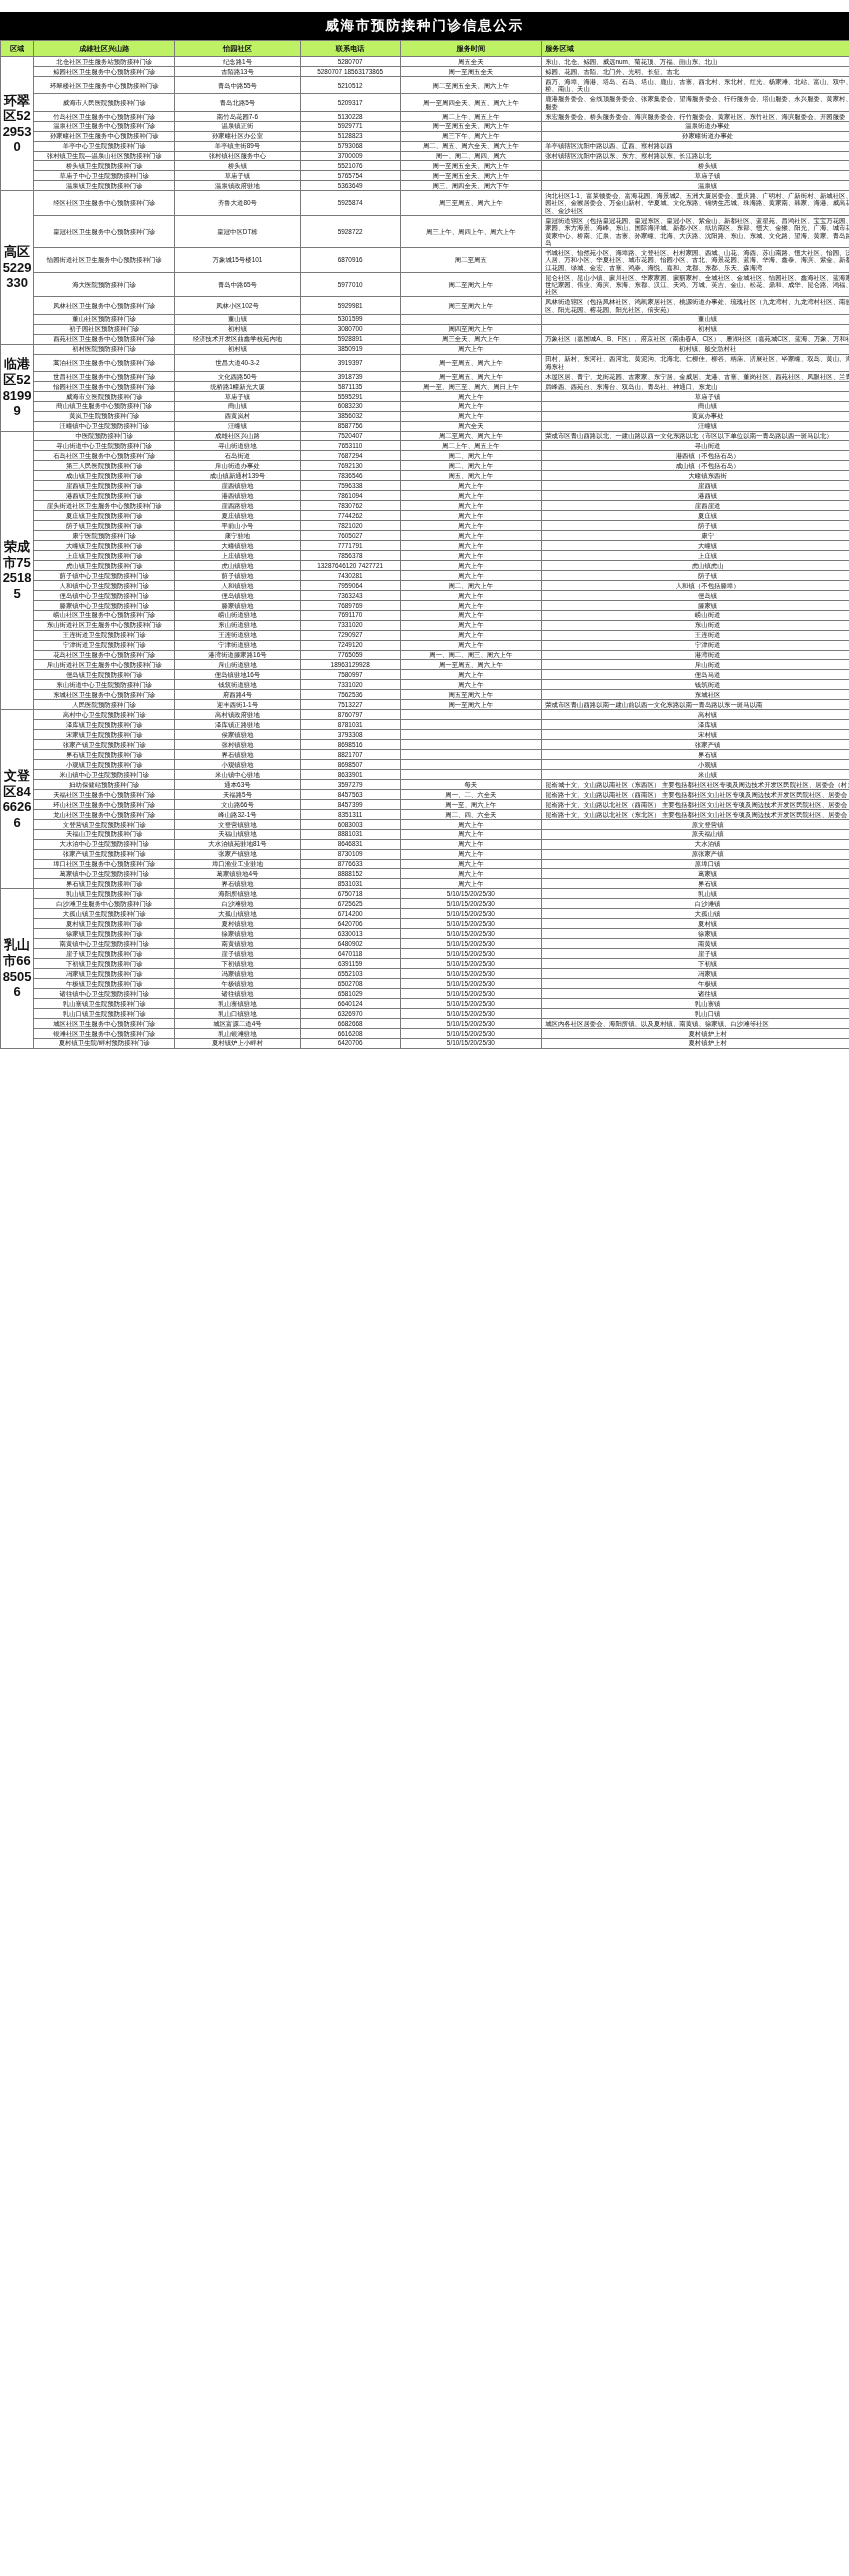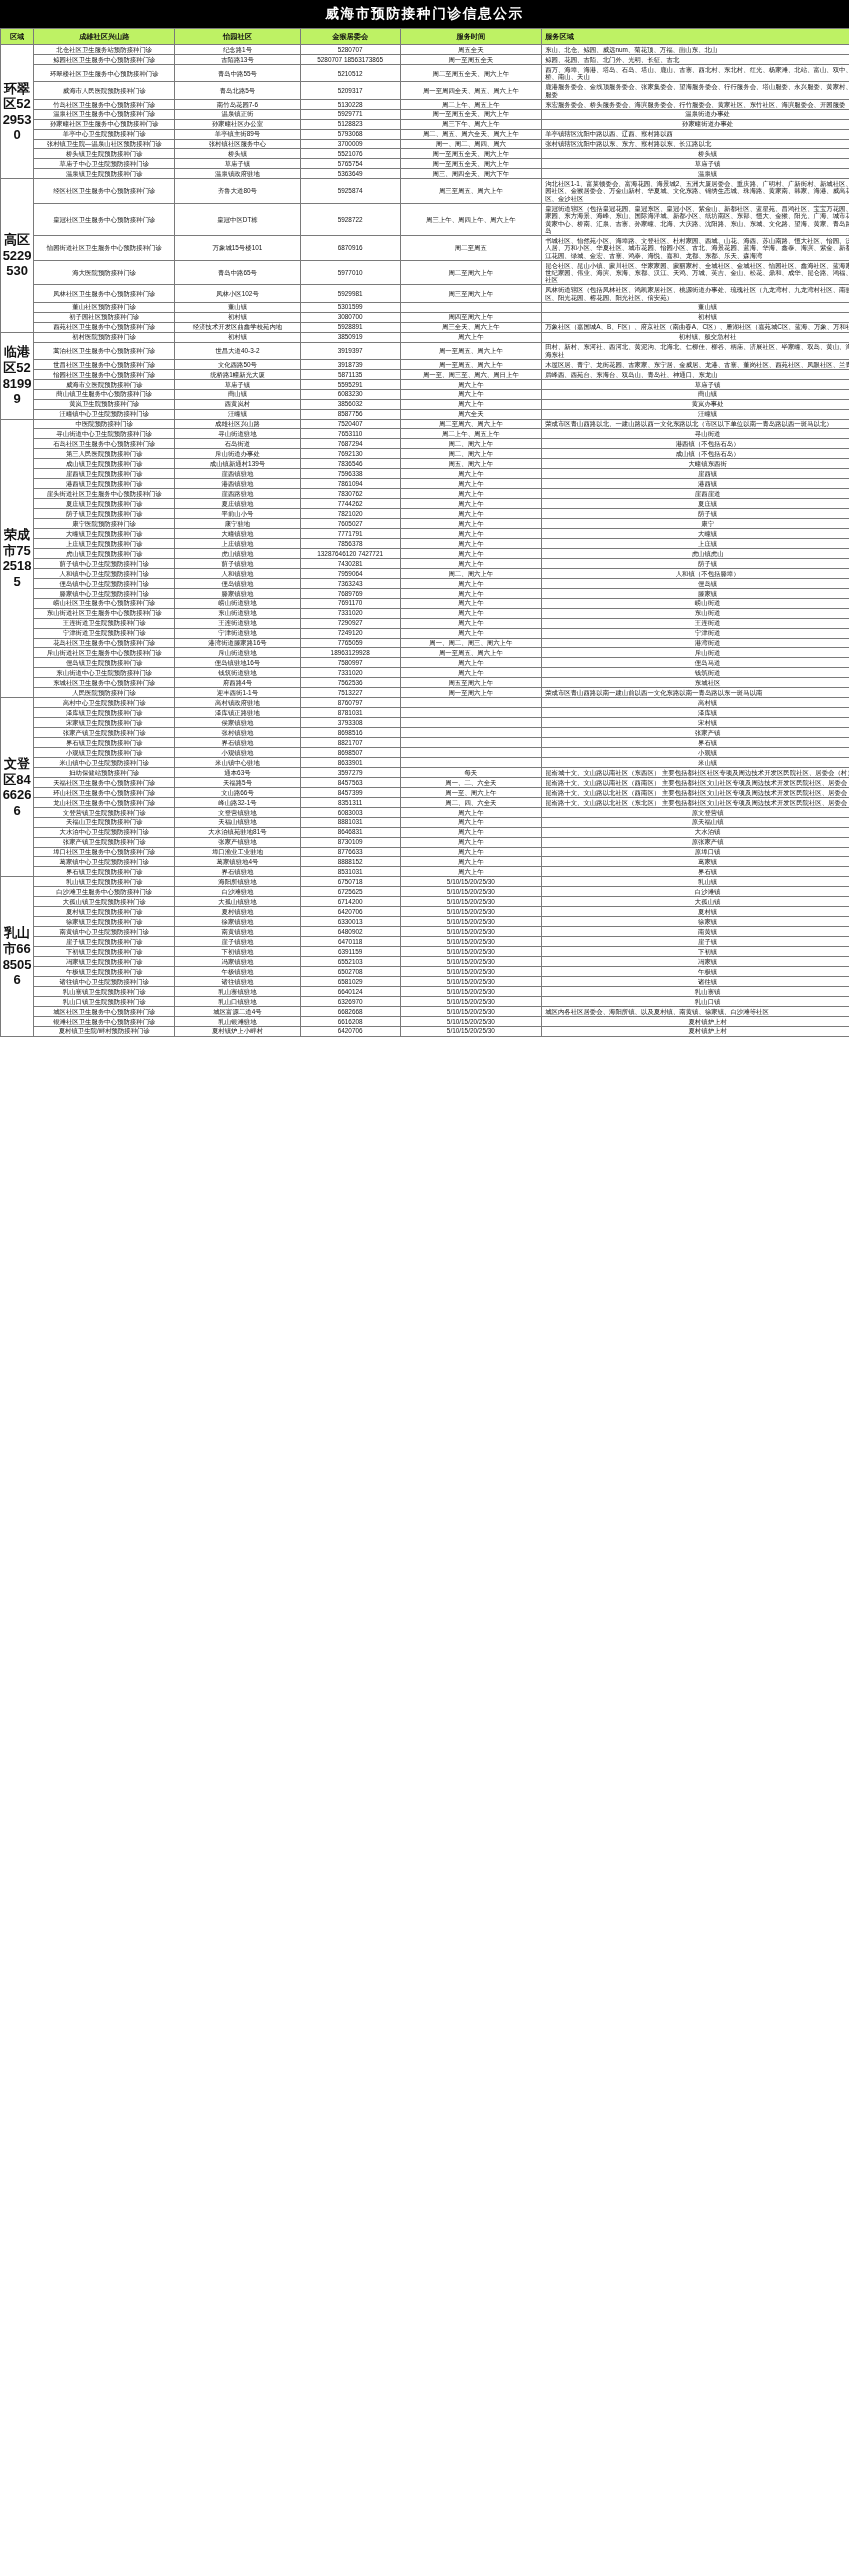--- a/index.html
+++ b/index.html
@@ -1,17 +1,17 @@
 <!DOCTYPE html>
 <html style="font-size:13px"><head>
 <meta charset="utf-8">
 <style>
   html,body{margin:0;padding:0;background:#ffffff;}
   body{font-family:"Liberation Sans","DejaVu Sans",sans-serif;color:#111;}
-  #page{width:849px;margin:0 auto;background:#fff;}
+  #page{width:849px;margin:12px auto;background:#fff;}
   .title-bar{background:#000;color:#fff;text-align:center;font-size:13.7px;font-weight:bold;letter-spacing:1.6px;padding:4.8px 0 5.6px;}
   table{border-collapse:collapse;width:849px;table-layout:fixed;}
   td{border:0.8px solid #7a7a7a;font-size:6.4px;line-height:1.15;padding:0.8px 1.6px;text-align:center;vertical-align:middle;word-break:break-all;}
   th{border:0.8px solid #7a7a7a;font-size:7.2px;font-weight:bold;background:#bef264;padding:2.4px 1.6px;text-align:center;}
   .c-region{width:29px;font-size:7.2px;font-weight:bold;}
   .c-name{width:137px;}
   .c-addr{width:121px;}
   .c-phone{width:96px;}
   .c-time{width:137px;}
   .c-area{width:325px;text-align:left;padding-left:3.2px;}
@@ -22,21 +22,21 @@
 <body>
 
 <div id="page">
   <div class="title-bar">威海市预防接种门诊信息公示</div>
   <table>
     <thead>
       <tr>
         <th class="c-region">区域</th>
         <th class="c-name">成雄社区兴山路</th>
         <th class="c-addr">怡园社区</th>
-        <th class="c-phone">金猴居委会</th>
+        <th class="c-phone">联系电话</th>
         <th class="c-time">服务时间</th>
         <th class="c-area">服务区域</th>
       </tr>
     </thead>
     <tbody id="tbody">
         <tr>
           <td class="c-region region-cell" rowspan="12">环翠区5229530</td>
           <td class="c-name">北仓社区卫生服务站预防接种门诊</td>
           <td class="c-addr">纪念路1号</td>
           <td class="c-phone">5280707</td>
@@ -115,21 +115,21 @@
           <td class="c-area ctr">草庙子镇</td>
         </tr>
         <tr>
           <td class="c-name">温泉镇卫生院预防接种门诊</td>
           <td class="c-addr">温泉镇政府驻地</td>
           <td class="c-phone">5363649</td>
           <td class="c-time">周三、周四全天、周六下午</td>
           <td class="c-area ctr">温泉镇</td>
         </tr>
         <tr>
-          <td class="c-region region-cell" rowspan="8">高区5229 530</td>
+          <td class="c-region region-cell" rowspan="8">高区5229 330</td>
           <td class="c-name">经区社区卫生服务中心预防接种门诊</td>
           <td class="c-addr">齐鲁大道80号</td>
           <td class="c-phone">5925874</td>
           <td class="c-time">周三至周五、周六上午</td>
           <td class="c-area">沟北社区1-1、富莱顿委会、富海花园、海景城2、五洲大厦居委会、重庆路、广明村、广新街村、新城社区、美和园社区、金猴居委会、万金山新村、华夏城、文化东路、锦绣生态城、珠海路、黄家南、韩家、海港、威高花园社区、金沙社区</td>
         </tr>
         <tr>
           <td class="c-name">皇冠社区卫生服务中心预防接种门诊</td>
           <td class="c-addr">皇冠中区DT栋</td>
           <td class="c-phone">5928722</td>

